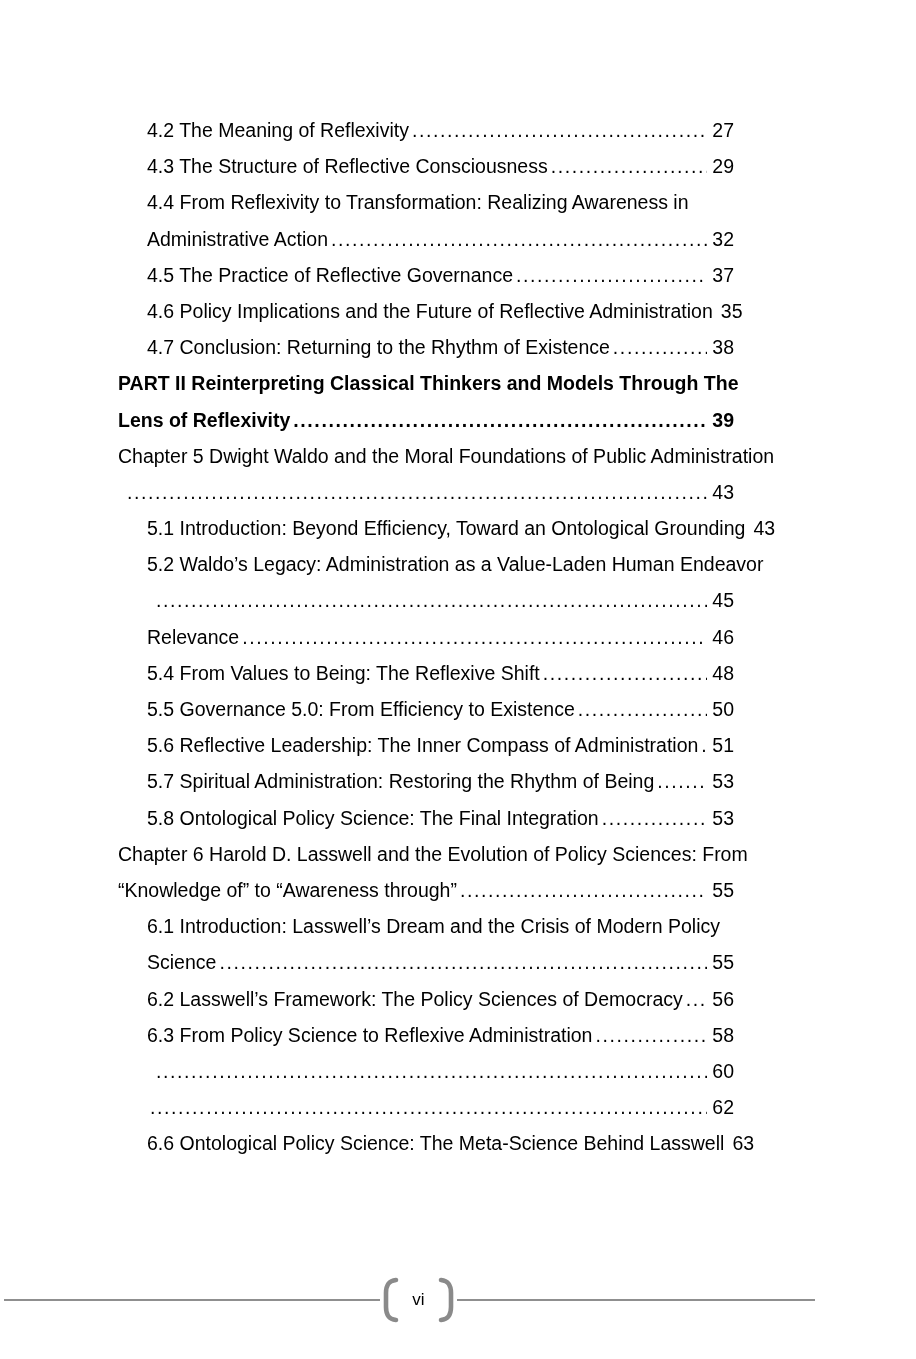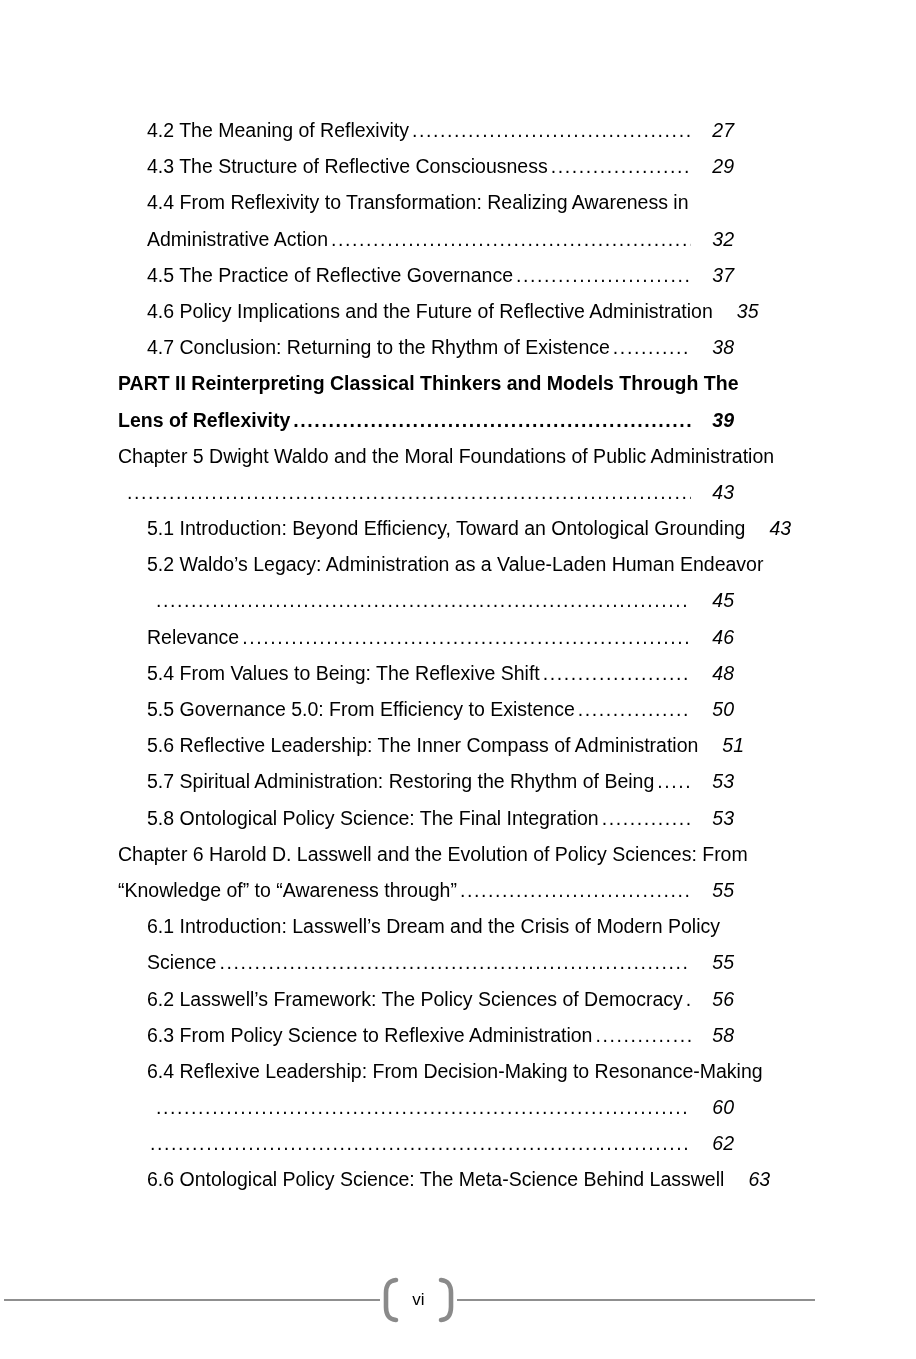--- a/index.html
+++ b/index.html
@@ -39,23 +39,22 @@
   }
   .dots {
     flex: 1 1 auto;
     min-width: 0;
     overflow: hidden;
     letter-spacing: 1.6px;
     padding-left: 3px;
   }
   .pg {
     flex: 0 0 auto;
-    margin-left: 21px;
+    margin-left: 5px;
     text-align: right;
-    font-style: italic;
   }
   .footer {
     position: absolute;
     left: 4px;
     right: 5px;
     top: 1276px;
     height: 48px;
     display: flex;
     align-items: center;
   }
@@ -227,24 +226,20 @@
       <span class="dots">................................................................................................................................................................</span>
       <span class="pg">56</span>
     </div>
 
     <div class="row section">
       <span class="txt">6.3 From Policy Science to Reflexive Administration</span>
       <span class="dots">................................................................................................................................................................</span>
       <span class="pg">58</span>
     </div>
 
-    <div class="row section">
-      <span class="txt">6.4 Reflexive Leadership: From Decision-Making to Resonance-Making</span>
-
-    </div>
 
     <div class="row section leadspace">
       <span class="txt"></span>
       <span class="dots">................................................................................................................................................................</span>
       <span class="pg">60</span>
     </div>
 
     <div class="row section">
       <span class="dots">................................................................................................................................................................</span>
       <span class="pg">62</span>

